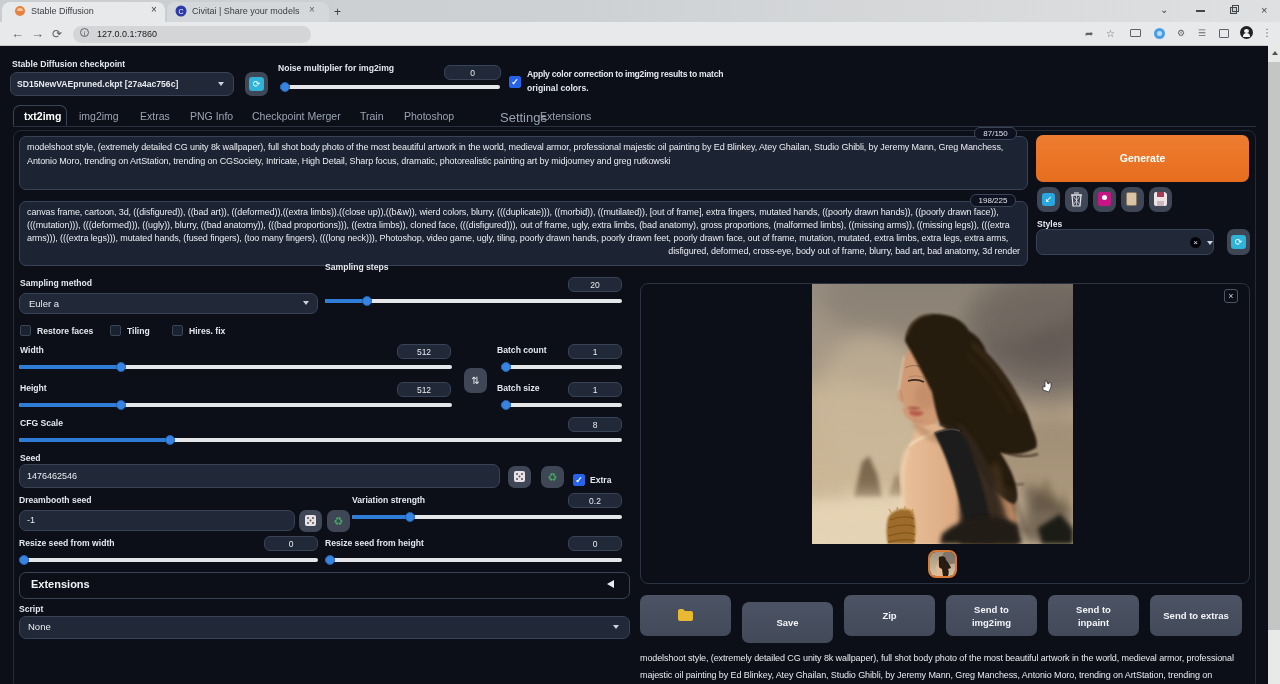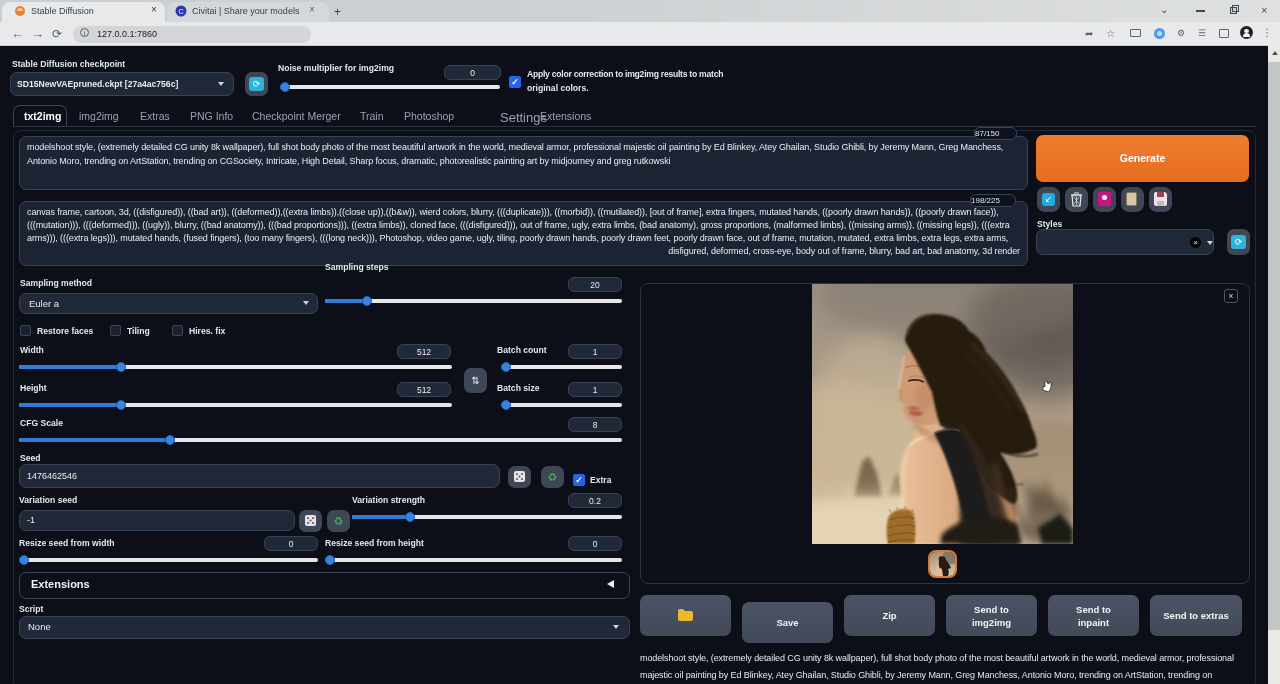--- a/index.html
+++ b/index.html
@@ -21,21 +21,21 @@
   .track { height:4px; border-radius:2px; background:#e4e6e9; }
   .fill { position:absolute; left:0; top:0; height:4px; border-radius:2px; background:#2e7cd6; }
   .knob { position:absolute; top:-3px; width:10px; height:10px; border-radius:50%; background:#3884e0; border:1px solid #1e62b4; }
   .cb { width:11px; height:11px; border-radius:2px; background:#1a2230; border:1px solid #3b4558; }
   .cbc { width:12px; height:12px; border-radius:2px; background:#2563eb; border:1px solid #2563eb; color:#fff; font-size:9px; line-height:11px; text-align:center; font-weight:700;}
   .toolbtn { width:23px; height:25px; background:#3f4757; border-radius:8px; }
   .graybtn { width:23px; height:22px; background:#3f4757; border-radius:7px; text-align:center; }
   .caret { width:0; height:0; border-left:3.5px solid transparent; border-right:3.5px solid transparent; border-top:4px solid #cdd3dc; }
   .txt { font-size:9px; color:#e8ebf0; }
   .ta-line { position:absolute; font-size:9px; color:#e9ecf1; white-space:nowrap; overflow:hidden; letter-spacing:-0.1px; }
-  .counter { position:absolute; background:#0d1120; border:1px solid #3a4456; border-radius:6px; font-size:8px; color:#dfe3ea; }
+  .counter { position:absolute; background:#0d1120; border:1px solid #3a4456; border-radius:6px; font-size:8px; color:#dfe3ea; text-align:center; }
   .sp { text-decoration-line:underline; text-decoration-style:wavy; text-decoration-color:rgba(216,60,56,.85); text-decoration-thickness:1px; text-underline-offset:1px; }
   .bigbtn { background:linear-gradient(#4b5364,#424a5a); border-radius:7px; color:#f3f4f6; font-size:9.5px; font-weight:700; text-align:center; }
 </style>
 </head>
 <body>
 
 <div class="abs" id="tabstrip"></div>
 <div class="abs" id="toolbar"></div>
 <div class="abs tab-active"></div>
 <div class="abs" style="left:167px;top:2px;width:162px;height:20px;background:#d5d8da;border-radius:8px 8px 0 0;"></div>
@@ -213,21 +213,21 @@
     <rect x="1" y="1" width="11" height="11" rx="2" fill="#e9e2ea"></rect>
     <circle cx="4" cy="4" r="1" fill="#554"></circle>
     <circle cx="9" cy="4" r="1" fill="#554"></circle>
     <circle cx="6.5" cy="6.5" r="1" fill="#554"></circle>
     <circle cx="4" cy="9" r="1" fill="#554"></circle>
     <circle cx="9" cy="9" r="1" fill="#554"></circle>
   </svg>
 <div class="abs graybtn" style="left:541px;top:466px;height:22px;color:#3fae5c;font-size:11px;line-height:22px;">♻</div>
 <div class="abs cbc" style="left:573px;top:474px;">✓</div>
 <div class="abs lbl" style="left:590px;top:475px;">Extra</div>
-<div class="abs lbl" style="left:19px;top:495px;">Variation seed</div>
+<div class="abs lbl" style="left:19px;top:495px;">Dreambooth seed</div>
 <div class="abs inputbox" style="left:19px;top:510px;width:276px;height:21px;"></div>
 <div class="abs txt" style="left:27px;top:515px;">-1</div>
 <div class="abs graybtn" style="left:299px;top:510px;height:22px;"></div>
 <svg class="abs" style="left:304px;top:514px;" width="13" height="13" viewBox="0 0 13 13">
     <rect x="1" y="1" width="11" height="11" rx="2" fill="#e9e2ea"></rect>
     <circle cx="4" cy="4" r="1" fill="#554"></circle>
     <circle cx="9" cy="4" r="1" fill="#554"></circle>
     <circle cx="6.5" cy="6.5" r="1" fill="#554"></circle>
     <circle cx="4" cy="9" r="1" fill="#554"></circle>
     <circle cx="9" cy="9" r="1" fill="#554"></circle>

